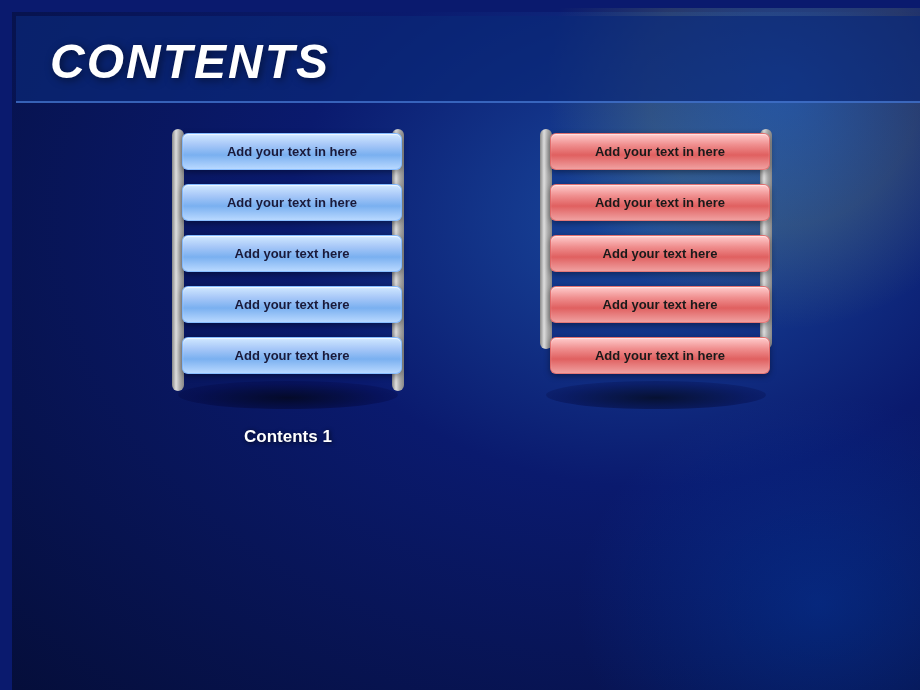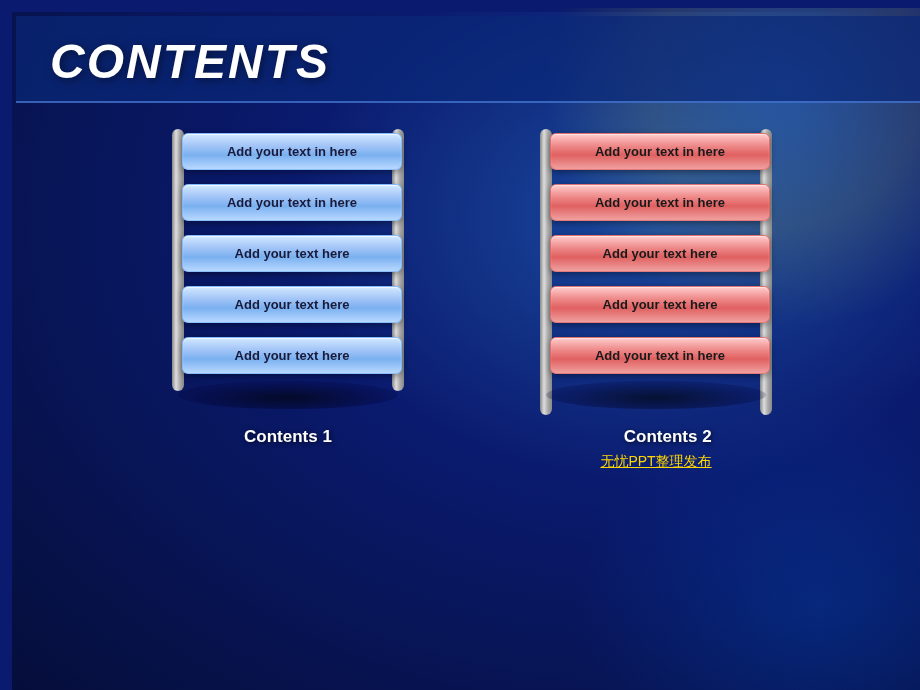--- a/index.html
+++ b/index.html
@@ -178,21 +178,21 @@
       font-size: 14px;
       text-decoration: underline;
       cursor: pointer;
       margin-top: 2px;
       text-align: center;
     }
 
     .col-footer {
       display: flex;
       flex-direction: column;
-      align-items: flex-end;
+      align-items: flex-start;
     }
   </style>
 </head>
 <body>
 
 <div class="bg"></div>
 <div class="bg-glow"></div>
 <div class="bg-glow2"></div>
 
 <div class="content">
@@ -224,20 +224,16 @@
       <div class="pole-left"></div>
       <div class="pole-right"></div>
       <div class="buttons-wrap">
         <div class="btn-red">Add your text in here</div>
         <div class="btn-red">Add your text in here</div>
         <div class="btn-red">Add your text here</div>
         <div class="btn-red">Add your text here</div>
         <div class="btn-red">Add your text in here</div>
       </div>
       <div class="base-oval"></div>
-      <div class="col-footer">
-        <span class="col-label">Contents 2</span>
-        <span class="footer-link">无忧PPT整理发布</span>
-      </div>
     </div>
 
   </div>
 </div>
 
 </body></html>

